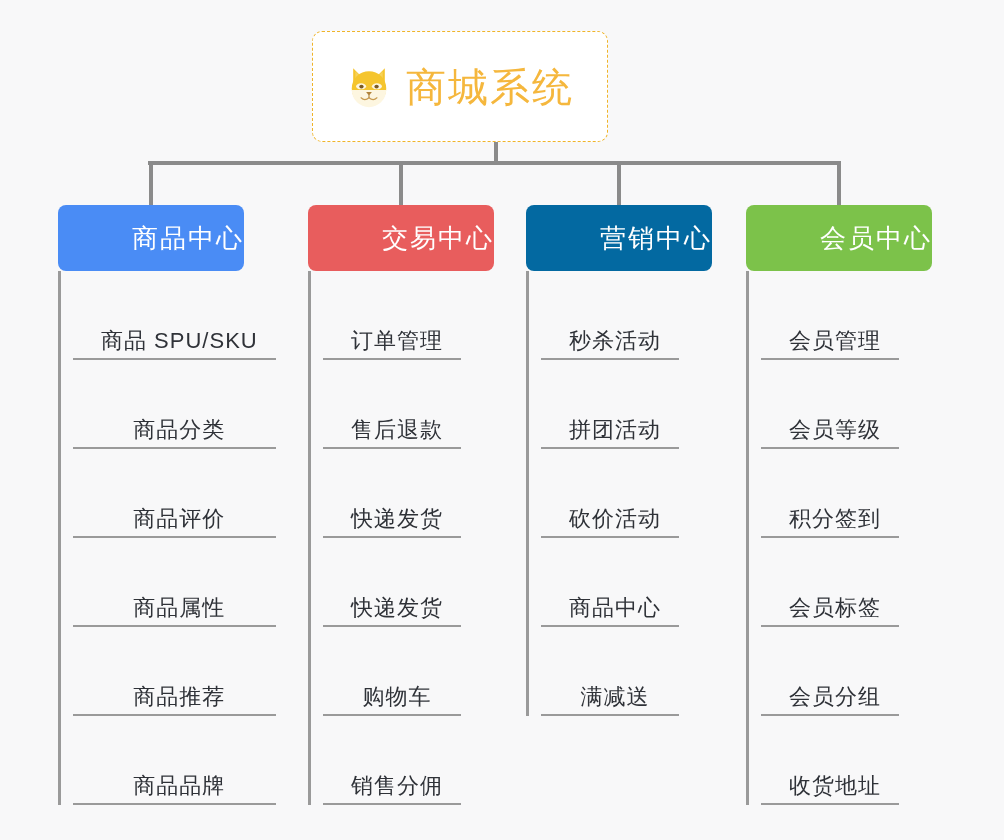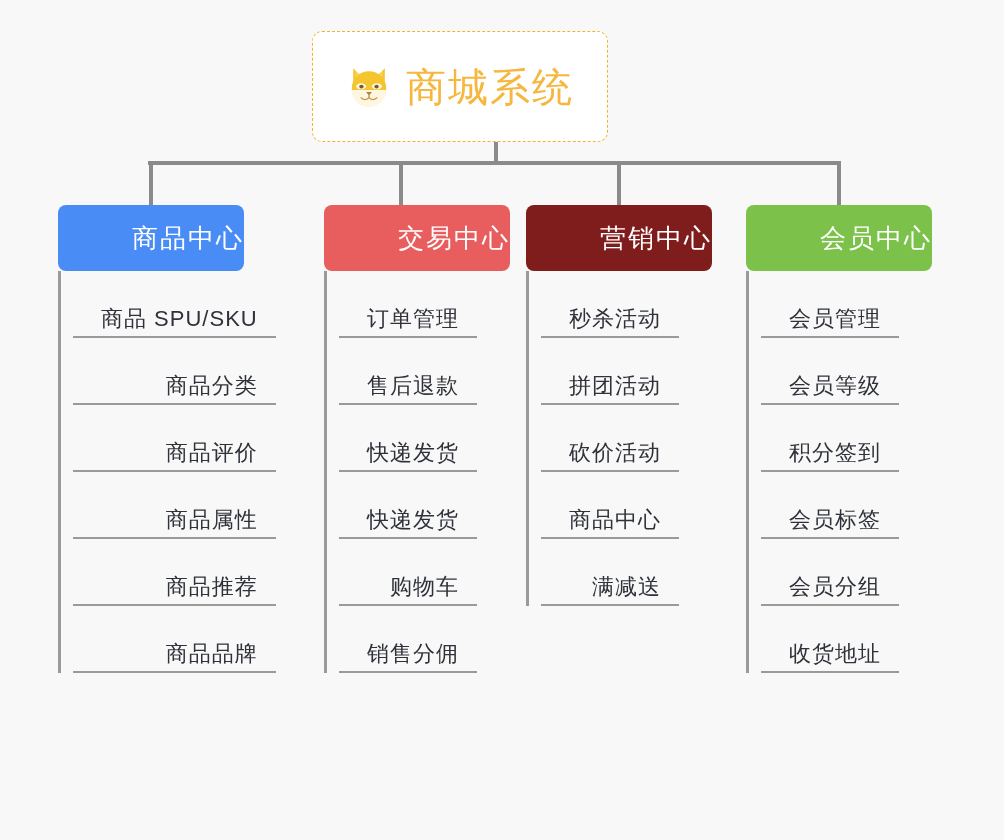--- a/index.html
+++ b/index.html
@@ -97,26 +97,26 @@
 
   
   .leaves {
     position: relative;
     margin-top: 0;
     padding-left: 12px;
     border-left: 3px solid #9a9a9a;
     width: max-content;
   }
   .leaf {
-    height: 67px;
+    height: 89px;
     box-sizing: border-box;
     position: relative;
     display: flex;
     align-items: flex-end;
-    justify-content: flex-end;
+    justify-content: center;
     border-bottom: 2px solid #9a9a9a;
     padding: 0 18px 4px 28px;
   }
   .leaf-label {
     font-size: 22px;
     color: #2f3238;
     white-space: nowrap;
     line-height: 1.25;
     letter-spacing: 1px;
   }
@@ -172,21 +172,21 @@
         </div>
       <div class="leaf">
           <span class="leaf-label">商品推荐</span>
         </div>
       <div class="leaf">
           <span class="leaf-label">商品品牌</span>
         </div>
     </div>
   </div>
 
-  <div class="column" style="left:324px">
+  <div class="column" style="left:308px">
     <div class="cat-box" style="width:186px;background:#e85d5d">
       <span class="cat-label">交易中心</span>
     </div>
     <div class="leaves">
       <div class="leaf">
           <span class="leaf-label">订单管理</span>
         </div>
       <div class="leaf">
           <span class="leaf-label">售后退款</span>
         </div>
@@ -199,21 +199,21 @@
       <div class="leaf">
           <span class="leaf-label">购物车</span>
         </div>
       <div class="leaf">
           <span class="leaf-label">销售分佣</span>
         </div>
     </div>
   </div>
 
   <div class="column" style="left:526px">
-    <div class="cat-box" style="width:186px;background:#7f1d1d">
+    <div class="cat-box" style="width:186px;background:#0369a1">
       <span class="cat-label">营销中心</span>
     </div>
     <div class="leaves">
       <div class="leaf">
           <span class="leaf-label">秒杀活动</span>
         </div>
       <div class="leaf">
           <span class="leaf-label">拼团活动</span>
         </div>
       <div class="leaf">

